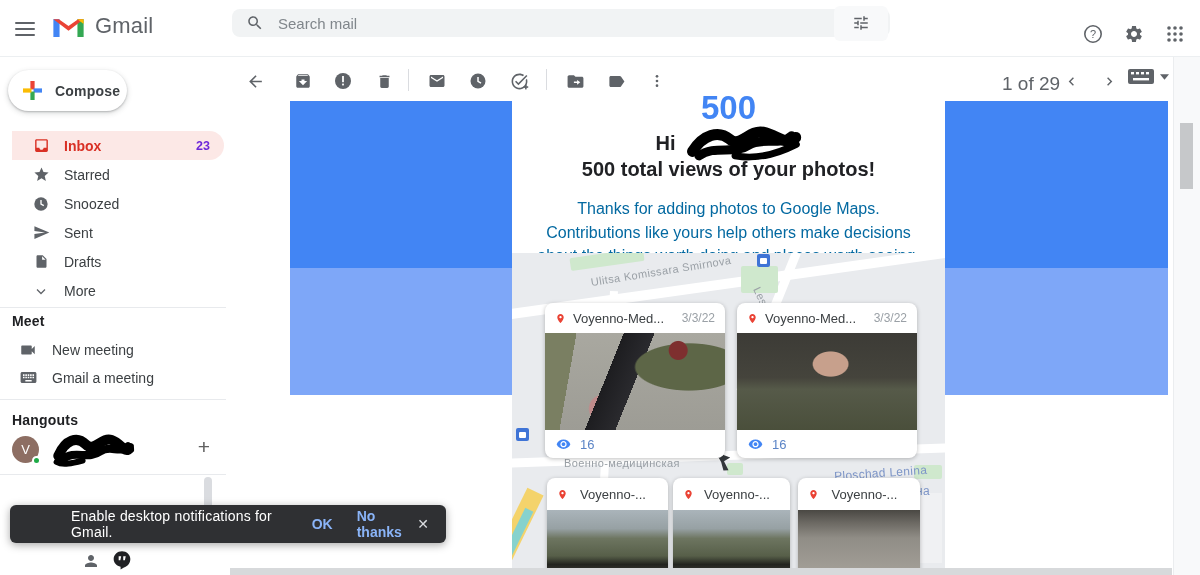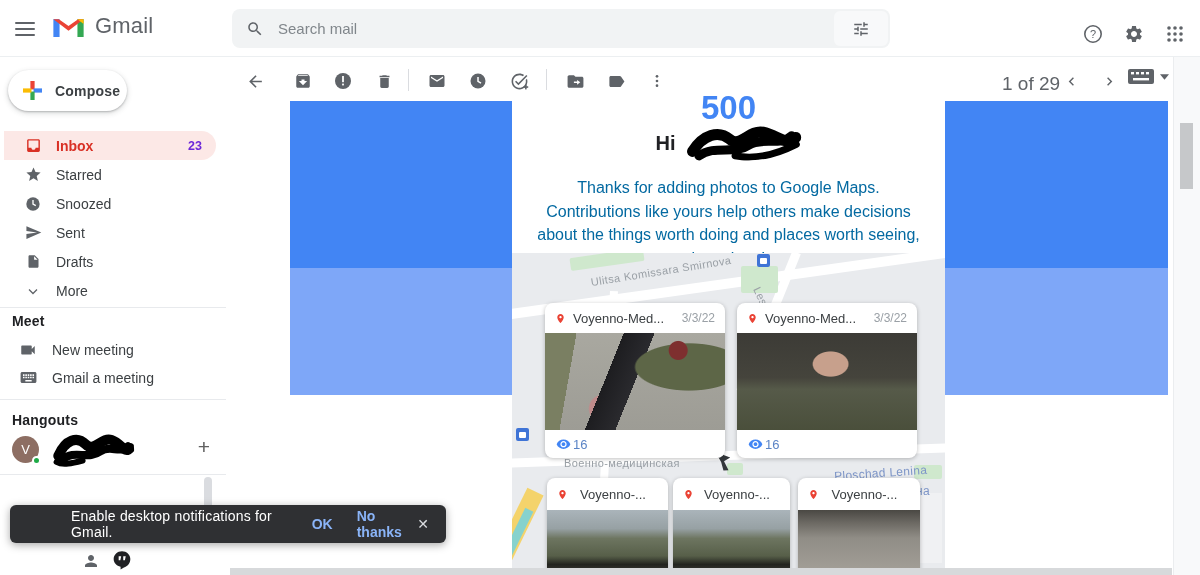--- a/index.html
+++ b/index.html
@@ -7,34 +7,34 @@
   body { font-family:"Liberation Sans","DejaVu Sans",sans-serif; }
   .screen { position:relative; width:1200px; height:575px; background:#fff; overflow:hidden; }
   svg { display:block; }
 
   
   .header { position:absolute; left:0; top:0; width:1200px; height:57px; background:#fff; border-bottom:1px solid #eceff1; z-index:5; }
   .hamburger { position:absolute; left:12px; top:16px; width:26px; height:26px; display:flex; flex-direction:column; justify-content:center; gap:4px; cursor:pointer; padding:3px; }
   .hamburger span { display:block; height:2px; background:#5f6368; border-radius:1px; }
   .logo { position:absolute; left:52px; top:13px; display:flex; align-items:center; gap:10px; }
   .logo-text { font-size:22px; color:#5f6368; letter-spacing:.2px; }
-  .searchbar { position:absolute; left:232px; top:9px; width:658px; height:39px; background:#f1f3f4; border-radius:8px; display:flex; align-items:center; }
+  .searchbar { position:absolute; left:232px; top:9px; width:658px; height:28px; background:#f1f3f4; border-radius:8px; display:flex; align-items:center; }
   .search-icon { margin-left:14px; }
   .search-input { flex:1; border:none; outline:none; background:transparent; font-size:15px; color:#202124; margin-left:14px; font-family:inherit; }
   .search-input::placeholder { color:#80868b; }
   .tune-wrap { width:54px; height:35px; margin-right:2px; background:#f8f9fa; border-radius:6px; display:flex; align-items:center; justify-content:center; cursor:pointer; }
   .hdr-ico { position:absolute; top:19px; width:30px; height:30px; display:flex; align-items:center; justify-content:center; cursor:pointer; border-radius:50%; }
   .ico-help { left:1078px; } .ico-gear { left:1119px; } .ico-grid { left:1160px; }
 
   
   .sidebar { position:absolute; left:0; top:57px; width:230px; bottom:0; background:#fff; z-index:4; }
   .compose { position:absolute; left:8px; top:13px; width:119px; height:41px; background:#fff; border-radius:21px; box-shadow:0 1px 2px rgba(60,64,67,.3),0 2px 5px 1px rgba(60,64,67,.15); display:flex; align-items:center; cursor:pointer; }
   .compose-plus { margin-left:15px; }
   .compose-label { margin-left:13px; font-size:14px; font-weight:bold; color:#3c4043; letter-spacing:.2px; }
-  .nav { position:absolute; left:4px; top:74px; width:212px; }
+  .nav { position:absolute; left:12px; top:74px; width:212px; }
   .nav-item { display:flex; align-items:center; height:29px; border-radius:0 15px 15px 0; cursor:pointer; color:#3c4043; font-size:14px; }
   .nav-item .nicon { width:18px; margin-left:20px; margin-right:14px; display:flex; justify-content:center; }
   .nav-item.selected { background:#fce8e6; color:#d93025; font-weight:bold; }
   .ncount { margin-left:auto; margin-right:14px; font-size:12.5px; font-weight:bold; color:#6d28d9; }
   .sb-divider { position:absolute; left:0; width:226px; height:1px; background:#e8eaed; }
   .sb-title { position:absolute; left:12px; font-size:14px; font-weight:bold; color:#202124; letter-spacing:.2px; }
   .meet-item { position:absolute; left:0; width:212px; height:27px; display:flex; align-items:center; font-size:14px; color:#3c4043; cursor:pointer; }
   .meet-item .nicon { width:20px; margin-left:18px; margin-right:14px; display:flex; justify-content:center; }
   .avatar-row { position:absolute; left:12px; top:377px; width:200px; height:30px; display:flex; align-items:center; cursor:pointer; }
   .avatar { position:relative; width:27px; height:27px; background:#8d6e63; border-radius:50%; color:#fff; font-size:13px; display:flex; align-items:center; justify-content:center; }
@@ -71,21 +71,21 @@
   .map-label { position:absolute; font-size:11px; color:#9aa0a6; letter-spacing:.4px; white-space:nowrap; }
   .map-label-blue { position:absolute; font-size:12px; color:#7e96c8; letter-spacing:.3px; white-space:nowrap; }
   .transit { position:absolute; width:13px; height:13px; background:#3f74d6; border-radius:2px; display:flex; align-items:center; justify-content:center; }
   .transit::after { content:""; width:7px; height:6px; background:#fff; border-radius:1px; }
   .map-cursor { position:absolute; left:204px; top:196px; transform:rotate(-15deg); }
 
   .pcard { position:absolute; background:#fff; border-radius:8px; box-shadow:0 1px 4px rgba(0,0,0,.25); overflow:hidden; }
   .pcard-head { display:flex; align-items:center; height:30px; padding:0 10px; }
   .pcard-title { font-size:13px; color:#3c4043; margin-left:7px; white-space:nowrap; }
   .pcard-date { margin-left:auto; font-size:12px; color:#9aa0a6; }
-  .pcard-foot { display:flex; align-items:center; height:28px; padding-left:11px; gap:2px; }
+  .pcard-foot { display:flex; align-items:center; height:28px; padding-left:11px; gap:9px; }
   .pcard-views { font-size:13px; color:#5b84c6; }
   .photo { width:100%; }
   .ph-r1c1 { height:97px; background:
       radial-gradient(circle at 74% 18%, #7e2f2f 0 9px, rgba(0,0,0,0) 10px),
       radial-gradient(ellipse at 80% 35%, #5d6647 0 26%, rgba(0,0,0,0) 27%),
       linear-gradient(112deg, rgba(0,0,0,0) 36%, #1d1d20 36%, #2a2a2e 50%, rgba(0,0,0,0) 50%),
       linear-gradient(100deg, #7a7f62 0 16%, rgba(0,0,0,0) 16%),
       radial-gradient(circle at 32% 78%, #c08b8b 0 9%, rgba(0,0,0,0) 10%),
       linear-gradient(#a9a8a0,#9d9c95); }
   .ph-r1c2 { height:97px; background:
@@ -387,20 +387,21 @@
       <div class="greeting">
         <span class="greeting-hi">Hi</span>
         <span class="scribble-mail">
           <svg width="118" height="36" viewBox="0 0 118 36" fill="none" stroke="#000" stroke-linecap="round">
             <path d="M8 22 C20 6 36 3 46 13 C56 23 66 5 80 9 C94 13 102 26 112 17" stroke-width="11"></path>
             <path d="M14 27 C30 17 50 29 64 21 C78 13 96 25 108 15" stroke-width="9"></path>
             <path d="M50 30 C70 36 92 32 112 24" stroke-width="7"></path>
           </svg>
         </span>
       </div>
+      <div class="headline">500 total views of your photos!</div>
       <div class="body-text">Thanks for adding photos to Google Maps. Contributions like yours help others make decisions about the things worth doing and places worth seeing, keep it up!</div>
     </div>
 
     <div class="map">
       <div class="road" style="left:-10px; top:25px; width:460px; height:10px; transform:rotate(-8deg)"></div>
       <div class="road" style="left:252px; top:-6px; width:9px; height:150px; transform:rotate(22deg)"></div>
       <div class="road" style="left:93px; top:38px; width:8px; height:190px; transform:rotate(3deg)"></div>
       <div class="road" style="left:330px; top:55px; width:7px; height:130px; transform:rotate(-14deg)"></div>
       <div class="road" style="left:-4px; top:198px; width:440px; height:9px; transform:rotate(-2deg)"></div>
       <div class="park" style="left:58px; top:0; width:74px; height:13px; transform:rotate(-8deg)"></div>

